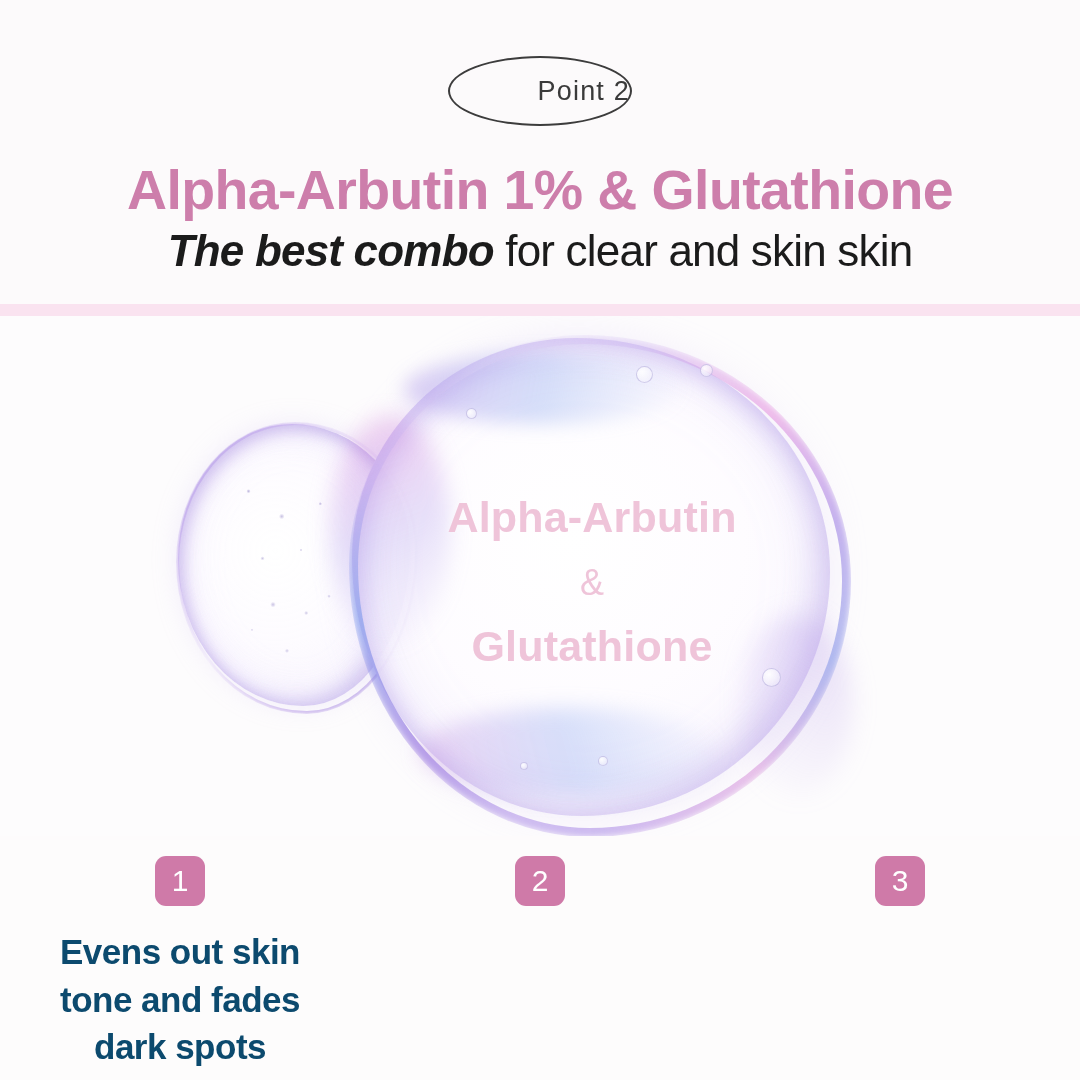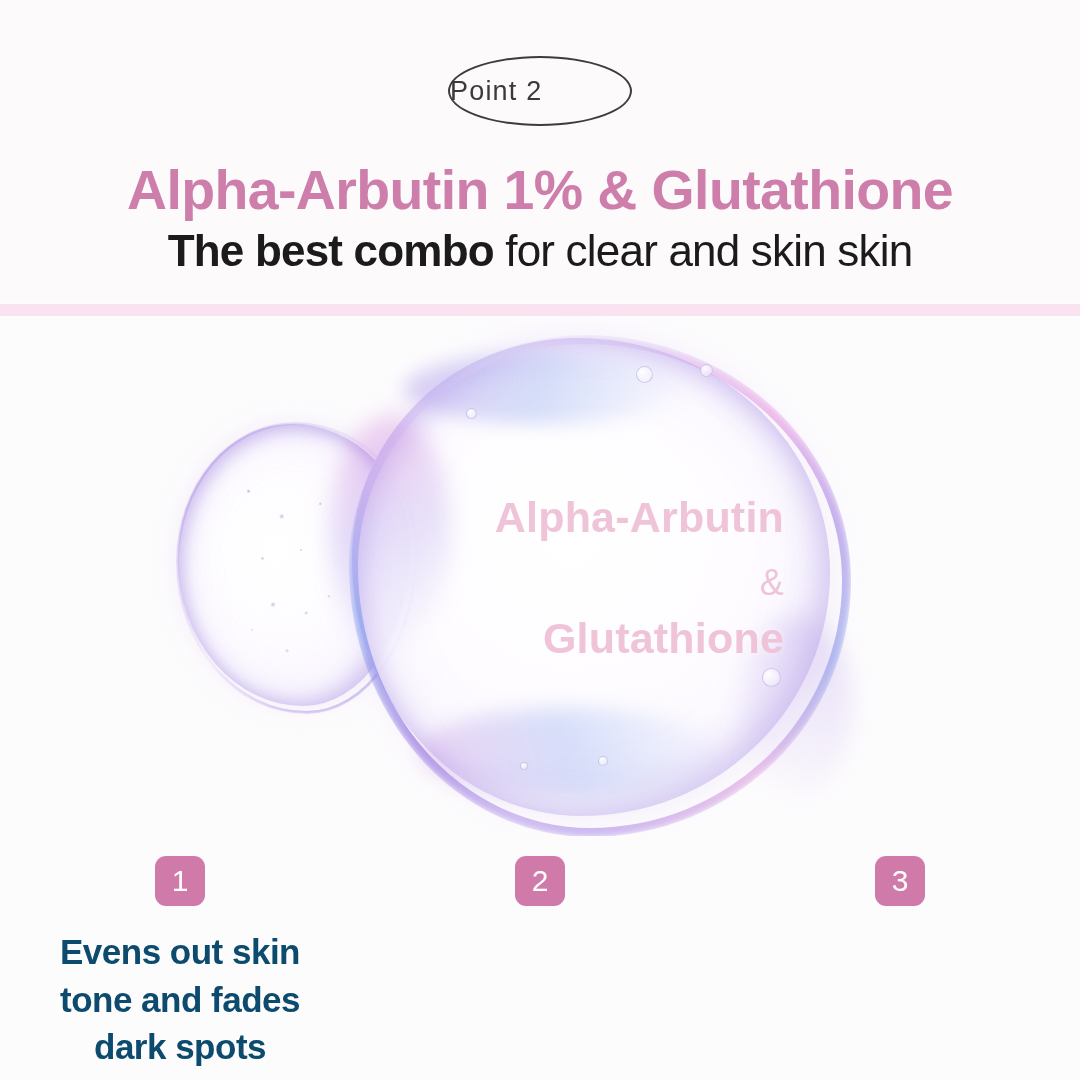--- a/index.html
+++ b/index.html
@@ -30,21 +30,21 @@
     position: absolute;
     left: 50%;
     top: 56px;
     transform: translateX(-50%);
     width: 180px;
     height: 66px;
     border: 2.5px solid #3c3c3c;
     border-radius: 50% / 50%;
     display: flex;
     align-items: center;
-    justify-content: flex-start;
+    justify-content: flex-end;
     background: transparent;
   }
   .point-badge-label {
     font-size: 27px;
     color: #3a3a3a;
     letter-spacing: 1.2px;
     font-weight: 400;
   }
   .headline {
     position: absolute;
@@ -66,20 +66,21 @@
     width: 1080px;
     text-align: center;
     font-size: 44px;
     color: #1b1b1b;
     letter-spacing: -0.8px;
     font-weight: 400;
     white-space: nowrap;
   }
   .subheadline .strong {
     font-weight: 700;
+    font-style: italic;
   }
   .divider-band {
     position: absolute;
     left: 0;
     top: 304px;
     width: 1080px;
     height: 12px;
     background: #fae3f0;
   }
 
@@ -253,29 +254,29 @@
   .mb3 { left: 466px; top: 92px; width: 9px;  height: 9px; }
   .mb4 { left: 762px; top: 352px; width: 17px; height: 17px; }
   .mb5 { left: 598px; top: 440px; width: 8px;  height: 8px; }
   .mb6 { left: 520px; top: 446px; width: 6px;  height: 6px; }
 
   .gel-label {
     position: absolute;
     left: 400px;
     top: 180px;
     width: 384px;
-    text-align: right;
+    text-align: center;
     color: #efc4d9;
     font-weight: 700;
     letter-spacing: 0.2px;
     text-shadow: 0 0 10px rgba(255,255,255,0.55);
   }
   .gel-label-line1 { font-size: 43px; line-height: 1; }
   .gel-label-amp   { font-size: 36px; line-height: 1; margin-top: 26px; font-weight: 400; }
-  .gel-label-line2 { font-size: 43px; line-height: 1; margin-top: 16px; }
+  .gel-label-line2 { font-size: 43px; line-height: 1; margin-top: 24px; }
 
   
   .benefits {
     position: absolute;
     left: 0;
     top: 840px;
     width: 1080px;
     height: 240px;
     display: flex;
     align-items: flex-start;

